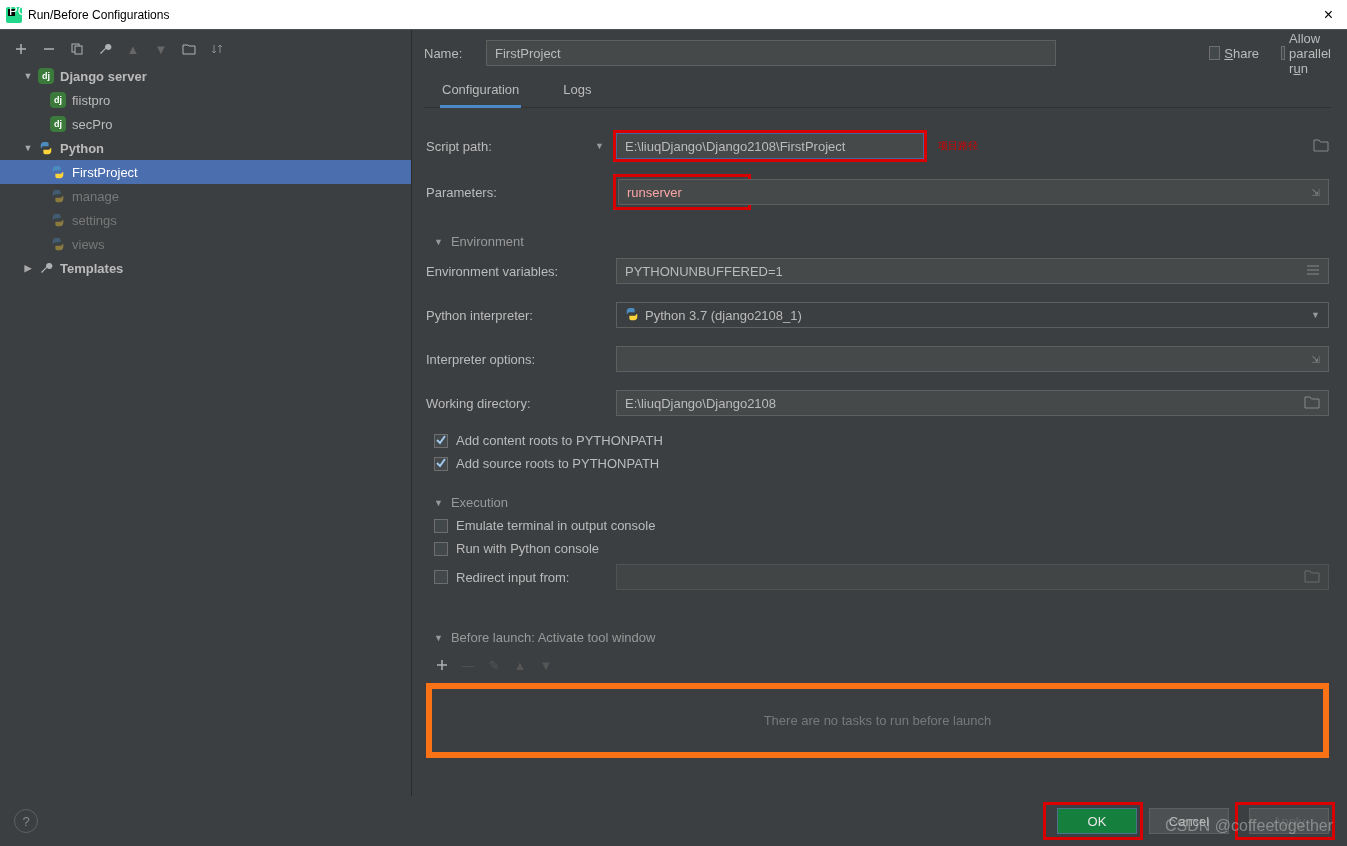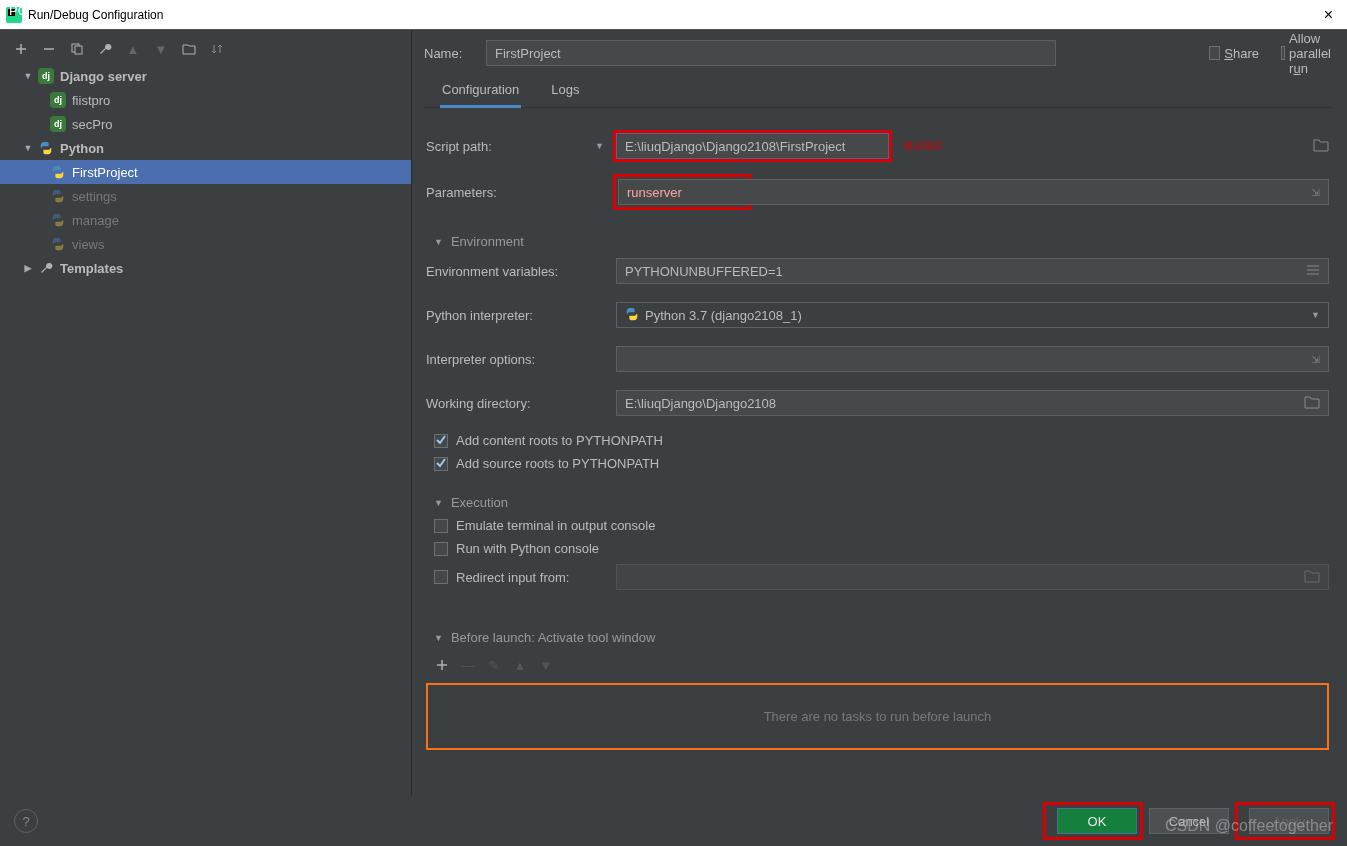--- a/index.html
+++ b/index.html
@@ -31,21 +31,21 @@
   
   .right-panel { flex: 1; display: flex; flex-direction: column; padding: 0 16px 0 12px; }
   .name-row { display: flex; align-items: center; height: 46px; gap:12px; }
   .name-row label { width: 50px; color:#bbb;}
   .text-input { background: #45494a; border: 1px solid #5e6060; color: #bbbbbb; height: 26px; padding: 0 8px; }
   .name-input { width: 570px; }
   .check-group { display: flex; align-items: center; gap: 4px; margin-left: 10px; color:#bbb;}
   .chk { width:14px; height:14px; border:1px solid #6e6e6e; background:#43494a; display:inline-block; position:relative;}
   .chk.checked svg { position:absolute; top:-1px; left:0; }
   
-  .tabs { display: flex; gap: 28px; padding-left: 16px; border-bottom: 1px solid #323232; height:32px; align-items:flex-end;}
+  .tabs { display: flex; gap: 40px; padding-left: 16px; border-bottom: 1px solid #323232; height:32px; align-items:flex-end;}
   .tab { padding: 6px 2px 10px 2px; cursor: pointer; color:#bbb; position:relative;}
   .tab.active { color:#bbb; }
   .tab.active::after { content:""; position:absolute; left:0; right:0; bottom:-1px; height:3px; background:#4a88c7;}
   
   .form-area { padding: 12px 2px 0 2px; overflow:auto; flex:1;}
   .form-row { display: flex; align-items: center; min-height: 36px; gap:0;}
   .form-label { width: 190px; color:#bbb; display:flex; align-items:center;}
   .form-label .mini-arrow { margin-left:auto; margin-right:12px; font-size:9px; color:#999;}
   .form-field { flex: 1; display:flex; align-items:center; }
   .form-input { flex: 1; background: #45494a; border: 1px solid #5e6060; color: #bbbbbb; height: 26px; padding: 0 8px; display:flex; align-items:center;}
@@ -57,21 +57,21 @@
   .section-hdr { display:flex; align-items:center; gap:8px; padding:8px 0 4px 8px; color:#999; font-size:12px;}
   .section-hdr .arrow { font-size:9px; }
   
   .checkbox-row { display:flex; align-items:center; gap:8px; padding:4px 0 4px 8px; color:#bbb;}
   
   .highlight-red { outline:3px solid #d80000; outline-offset:-1px;}
   .anno { color:#d80000; font-size:10px; margin-left:14px; font-family: "Microsoft YaHei", sans-serif;}
   
   .before-launch-toolbar { display:flex; gap:6px; padding:6px 0 4px 6px; color:#888;}
   .before-launch-toolbar .t { width:20px; height:20px; display:inline-flex; align-items:center; justify-content:center;}
-  .launch-empty { color:#787878; text-align:center; padding:24px 0; border:2px solid #f97316; margin-top:4px; background:#3c3f41;}
+  .launch-empty { color:#787878; text-align:center; padding:24px 0; border:6px solid #f97316; margin-top:4px; background:#3c3f41;}
   
   
   .bottom-bar { position:absolute; bottom:0; left:0; right:0; height:50px; display:flex; align-items:center; padding:0 14px; background:#3c3f41;}
   .help-btn { width:24px; height:24px; border-radius:12px; border:1px solid #5e6060; display:inline-flex; align-items:center; justify-content:center; color:#888; cursor:pointer;}
   .spacer { flex:1; }
   .btn { min-width:80px; height:26px; background:#4c5052; border:1px solid #5e6060; color:#bbb; display:inline-flex; align-items:center; justify-content:center; cursor:pointer; margin-left:8px;}
   .btn.primary { background:#15803d; border:1px solid #4c708c; color:#e8e8e8;}
   .btn.disabled { color:#666;}
   
   .watermark { position:absolute; right:14px; bottom:11px; color:rgba(180,180,180,0.6); font-size:16px; pointer-events:none; z-index:100;}
@@ -91,21 +91,21 @@
 <body>
 
 <div class="title-bar">
   <span class="app-icon">
     <svg viewBox="0 0 16 16">
         <rect width="16" height="16" fill="#21d789" rx="2"></rect>
         <rect x="2" y="2" width="7" height="7" fill="#000"></rect>
         <text x="3" y="8" font-size="6" fill="#fff">PC</text>
       </svg>
   </span>
-  <span class="title">Run/Debug Configuration</span>
+  <span class="title">Run/Before Configurations</span>
   <span class="close">×</span>
 </div>
 
 <div class="main">
 
   <div class="left-panel">
     <div class="toolbar" style="border:none; height:30px; padding-left:10px;">
       <span class="tool-btn">
           <svg width="14" height="14" viewBox="0 0 14 14">
             <path d="M7 2v10M2 7h10" stroke="#afb1b3" stroke-width="1.5"></path>
@@ -174,30 +174,30 @@
         </span>
       <span>FirstProject</span>
     </div>
     <div class="tree-row level2 dim">
       <span class="icon py-icon" style="opacity:.4;">
           <svg viewBox="0 0 16 16">
             <path d="M5 1h4a2 2 0 0 1 2 2v3H5a2 2 0 0 0-2 2H2V5a4 4 0 0 1 3-4z" fill="#4b8bbe"></path>
             <path d="M11 15H7a2 2 0 0 1-2-2v-3h6a2 2 0 0 0 2-2h1v3a4 4 0 0 1-3 4z" fill="#ffd43b"></path>
           </svg>
         </span>
-      <span>settings</span>
+      <span>manage</span>
     </div>
     <div class="tree-row level2 dim">
       <span class="icon py-icon" style="opacity:.4;">
           <svg viewBox="0 0 16 16">
             <path d="M5 1h4a2 2 0 0 1 2 2v3H5a2 2 0 0 0-2 2H2V5a4 4 0 0 1 3-4z" fill="#4b8bbe"></path>
             <path d="M11 15H7a2 2 0 0 1-2-2v-3h6a2 2 0 0 0 2-2h1v3a4 4 0 0 1-3 4z" fill="#ffd43b"></path>
           </svg>
         </span>
-      <span>manage</span>
+      <span>settings</span>
     </div>
     <div class="tree-row level2 dim">
       <span class="icon py-icon" style="opacity:.4;">
           <svg viewBox="0 0 16 16">
             <path d="M5 1h4a2 2 0 0 1 2 2v3H5a2 2 0 0 0-2 2H2V5a4 4 0 0 1 3-4z" fill="#4b8bbe"></path>
             <path d="M11 15H7a2 2 0 0 1-2-2v-3h6a2 2 0 0 0 2-2h1v3a4 4 0 0 1-3 4z" fill="#ffd43b"></path>
           </svg>
         </span>
       <span>views</span>
     </div>
@@ -235,21 +235,21 @@
 
     <div class="form-area">
 
       <div class="form-row" style="margin-top:8px;">
         <div class="form-label">
           <span>Script path:</span>
           <span class="mini-arrow">▼</span>
         </div>
         <div class="form-field">
           <div class="script-highlight-wrap">
-            <div class="form-input focused" style="width:273px; flex:none;">
+            <div class="form-input focused" style="width:308px; flex:none;">
               <span>E:\liuqDjango\Django2108\FirstProject</span>
             </div>
           </div>
           <span class="anno">项目路径</span>
           <div style="flex:1"></div>
           <span class="folder-icon" style="margin-left:8px;"><svg width="16" height="14" viewBox="0 0 16 14">
                 <path d="M1 2h5l1.5 2H15v9H1z" fill="none" stroke="#888"></path>
               </svg></span>
         </div>
       </div>

